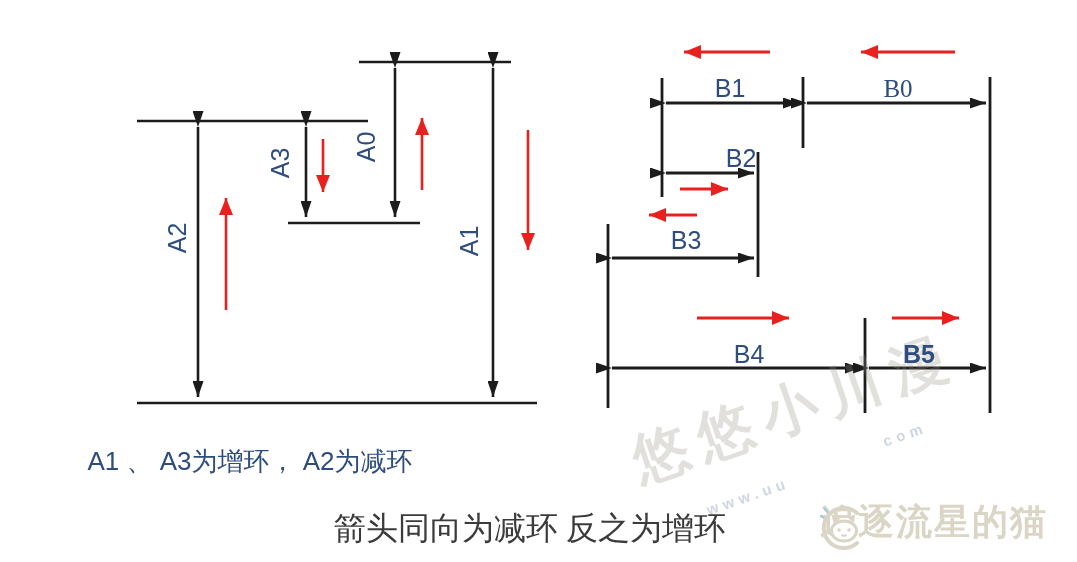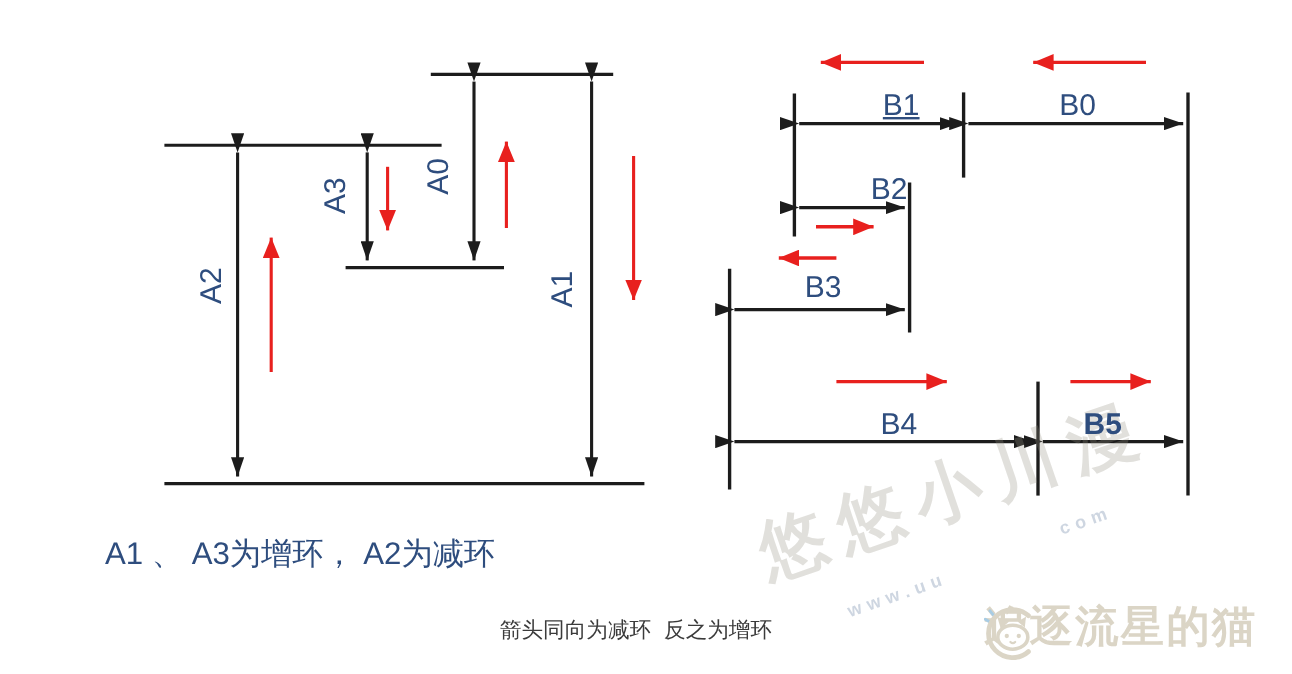--- a/index.html
+++ b/index.html
@@ -11,21 +11,21 @@
   .dim-label{
     position:absolute;color:#2e4d7e;font-size:25px;font-weight:400;
     white-space:nowrap;transform:translate(-50%,-50%);line-height:1;
   }
   .dim-label.rot{transform:translate(-50%,-50%) rotate(-90deg);}
   .caption{
     position:absolute;color:#2e4d7e;font-size:26px;font-weight:400;
     white-space:nowrap;transform:translate(-50%,-50%);line-height:1.2;
   }
   .caption.note{
-    color:#3b3b3b;font-family:Liberation Mono, monospace;font-size:18px;
+    color:#3b3b3b;font-family:Liberation Serif, serif;font-size:32px;
   }
   .wm-diag-big{
     position:absolute;left:795px;top:408px;
     transform:translate(-50%,-50%) rotate(-19deg);
     font-size:56px;font-weight:700;letter-spacing:12px;white-space:nowrap;
     color:rgba(148,142,131,0.28);line-height:1;
   }
   .wm-diag-small{
     position:absolute;transform:translate(-50%,-50%) rotate(-19deg);
     font-size:15px;font-weight:700;letter-spacing:5px;white-space:nowrap;
@@ -98,22 +98,22 @@
 
   <div class="wm-diag-big">悠悠小川漫</div>
   <div class="wm-diag-small" style="left:748px;top:496px;">www.uu</div>
   <div class="wm-diag-small" style="left:905px;top:434px;">com</div>
 
   <div class="dim-label rot" style="left:177px;top:238px;">A2</div>
   <div class="dim-label rot" style="left:280px;top:163px;">A3</div>
   <div class="dim-label rot" style="left:366px;top:147px;">A0</div>
   <div class="dim-label rot" style="left:469px;top:241px;">A1</div>
 
-  <div class="dim-label" style="left:751px;top:88px;text-decoration:underline;">B1</div>
-  <div class="dim-label" style="left:898px;top:88px;">B0</div>
+  <div class="dim-label" style="left:730px;top:88px;">B1</div>
+  <div class="dim-label" style="left:898px;top:88px;font-family:Liberation Serif, serif;">B0</div>
   <div class="dim-label" style="left:741px;top:158px;">B2</div>
   <div class="dim-label" style="left:686px;top:240px;">B3</div>
   <div class="dim-label" style="left:749px;top:354px;text-align:right;">B4</div>
   <div class="dim-label" style="left:919px;top:354px;font-weight:bold;">B5</div>
 
   <div class="caption" style="left:250px;top:462px;">A1 、 A3为增环， A2为减环</div>
   <div class="caption note" style="left:530px;top:528px;">箭头同向为减环 反之为增环</div>
 
   <div class="wm-brand">
     <svg width="48" height="48" viewBox="0 0 48 48">

